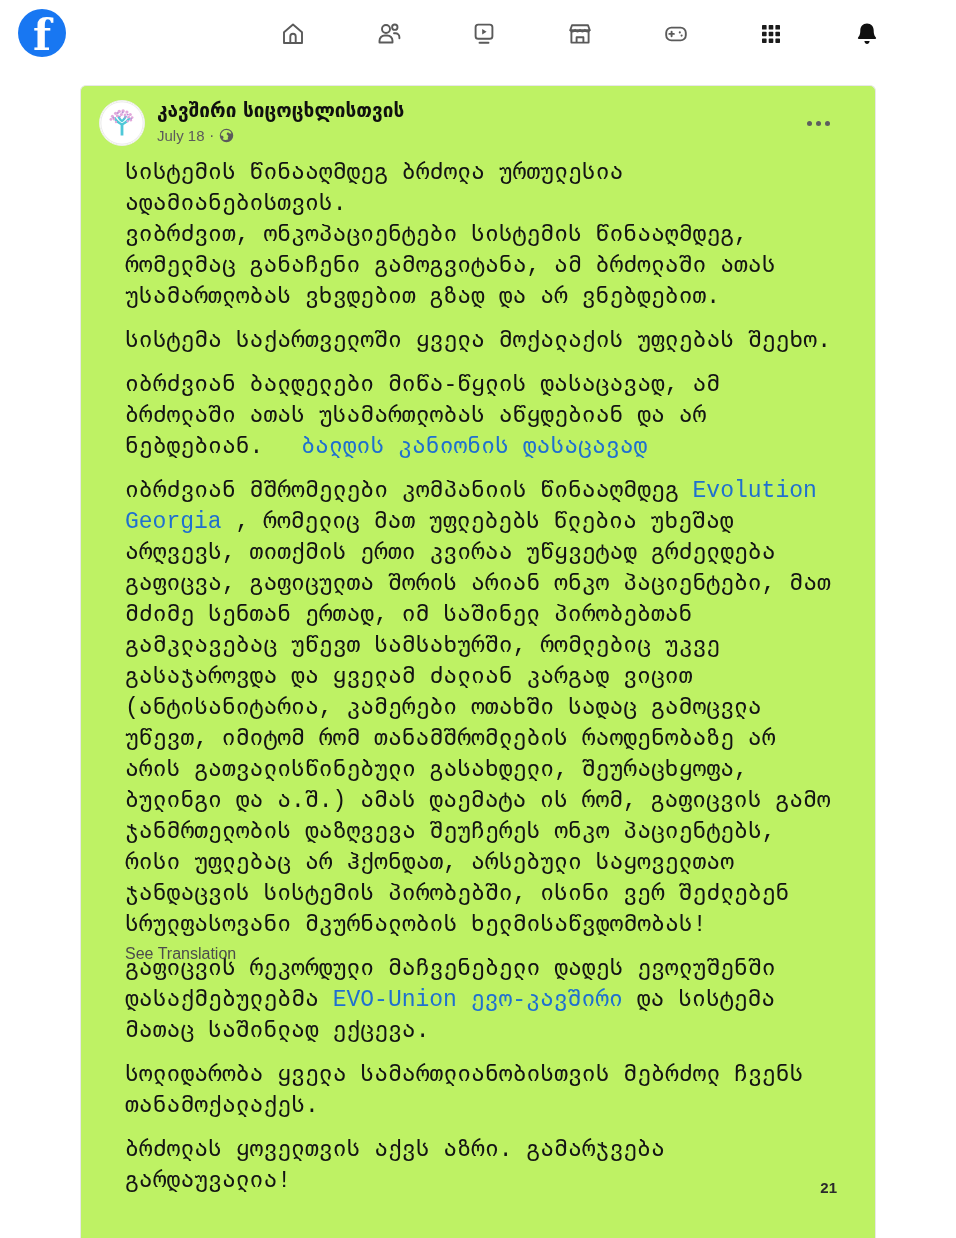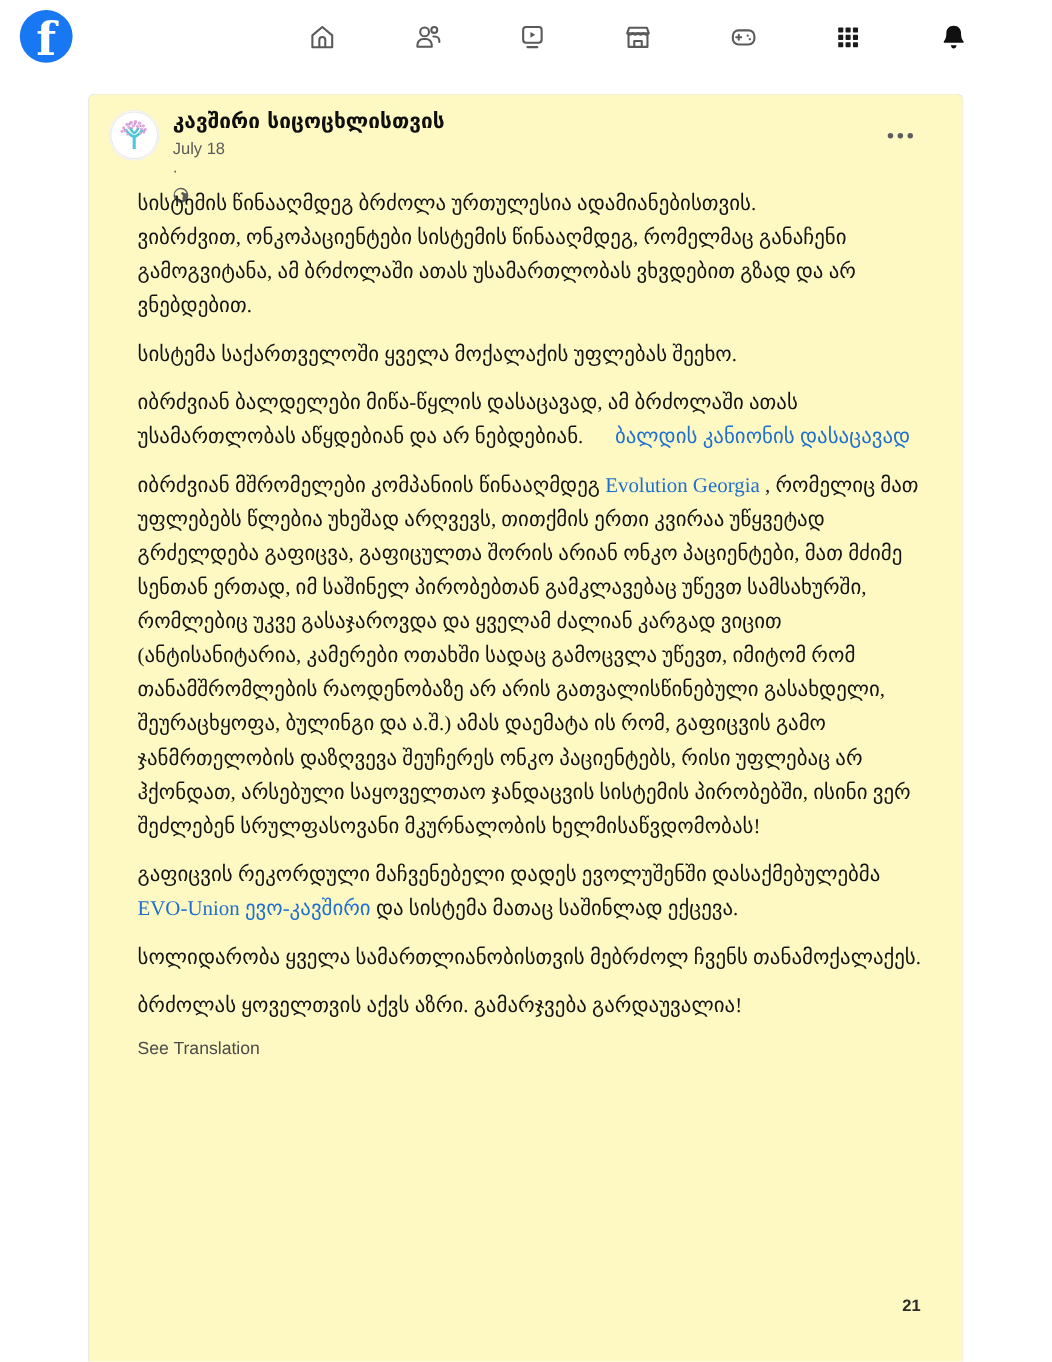--- a/index.html
+++ b/index.html
@@ -71,21 +71,21 @@
   }
   .navbtn svg { display: block; }
 
   
   #sheet {
     position: absolute;
     left: 80px;
     top: 85px;
     width: 796px;
     height: 1153px;
-    background: #fef9c3;
+    background: #bef264;
     border: 1px solid #e8e8e8;
     border-bottom: none;
     border-top-left-radius: 6px;
     border-top-right-radius: 6px;
     box-sizing: border-box;
   }
 
   
   #post-header {
     position: absolute;
@@ -114,22 +114,22 @@
     font-weight: bold;
     color: #0f0f0f;
     letter-spacing: 0px;
     white-space: nowrap;
   }
   #meta-row {
     position: absolute;
     left: 58px;
     top: 29px;
     display: flex;
+    align-items: center;
     gap: 5px;
-    flex-direction: column;
   }
   #post-date {
     font-size: 15px;
     color: #5b5b5b;
     font-family: "Liberation Sans", sans-serif;
   }
   #meta-dot {
     font-size: 14px;
     color: #5b5b5b;
   }
@@ -150,26 +150,26 @@
     height: 5px;
     border-radius: 50%;
     background: #5e5e5e;
     display: block;
   }
 
   
   #post-body {
     position: absolute;
     left: 44px;
-    top: 84px;
+    top: 72px;
     width: 715px;
-    font-size: 19px;
+    font-size: 23px;
     line-height: 31px;
     color: #131313;
-    font-family: Liberation Serif, serif;
+    font-family: Liberation Mono, monospace;
   }
   #post-body p {
     margin: 0 0 13px 0;
   }
   #post-body p.tight {
     margin-bottom: 0;
   }
   .lnk {
     color: #1f6fd0;
   }

